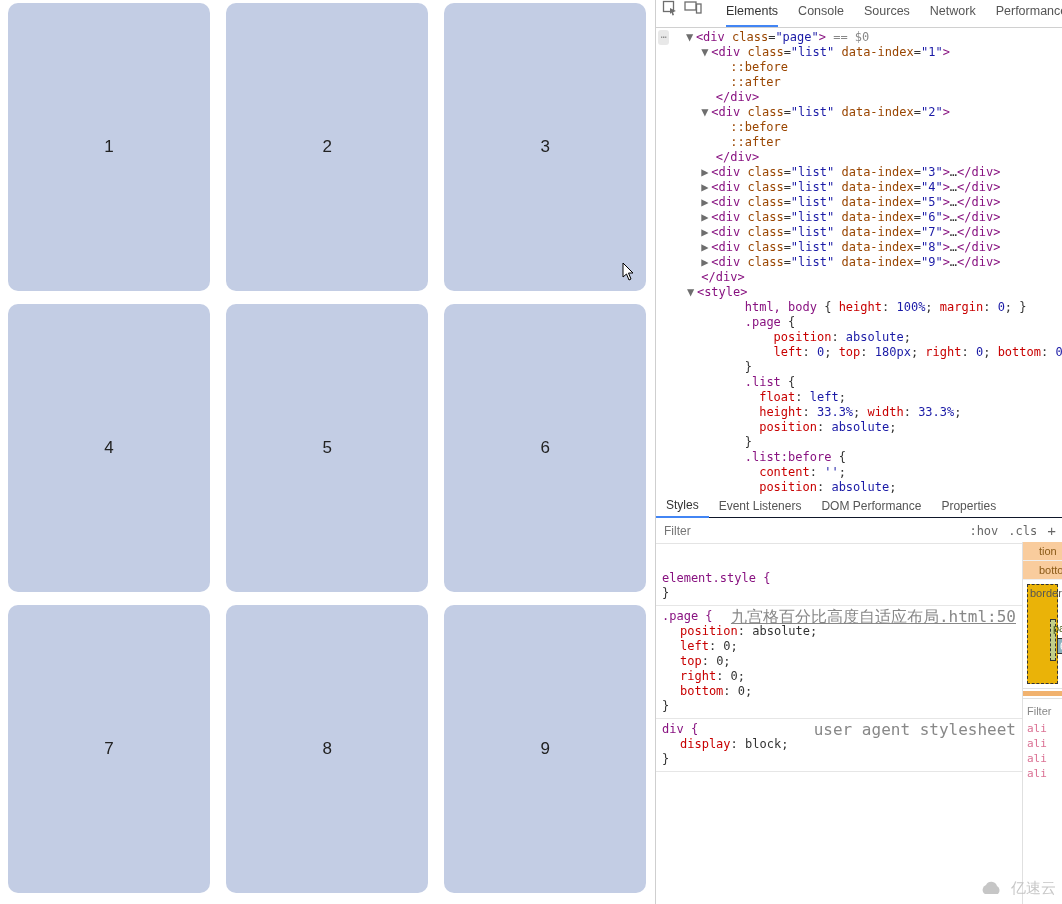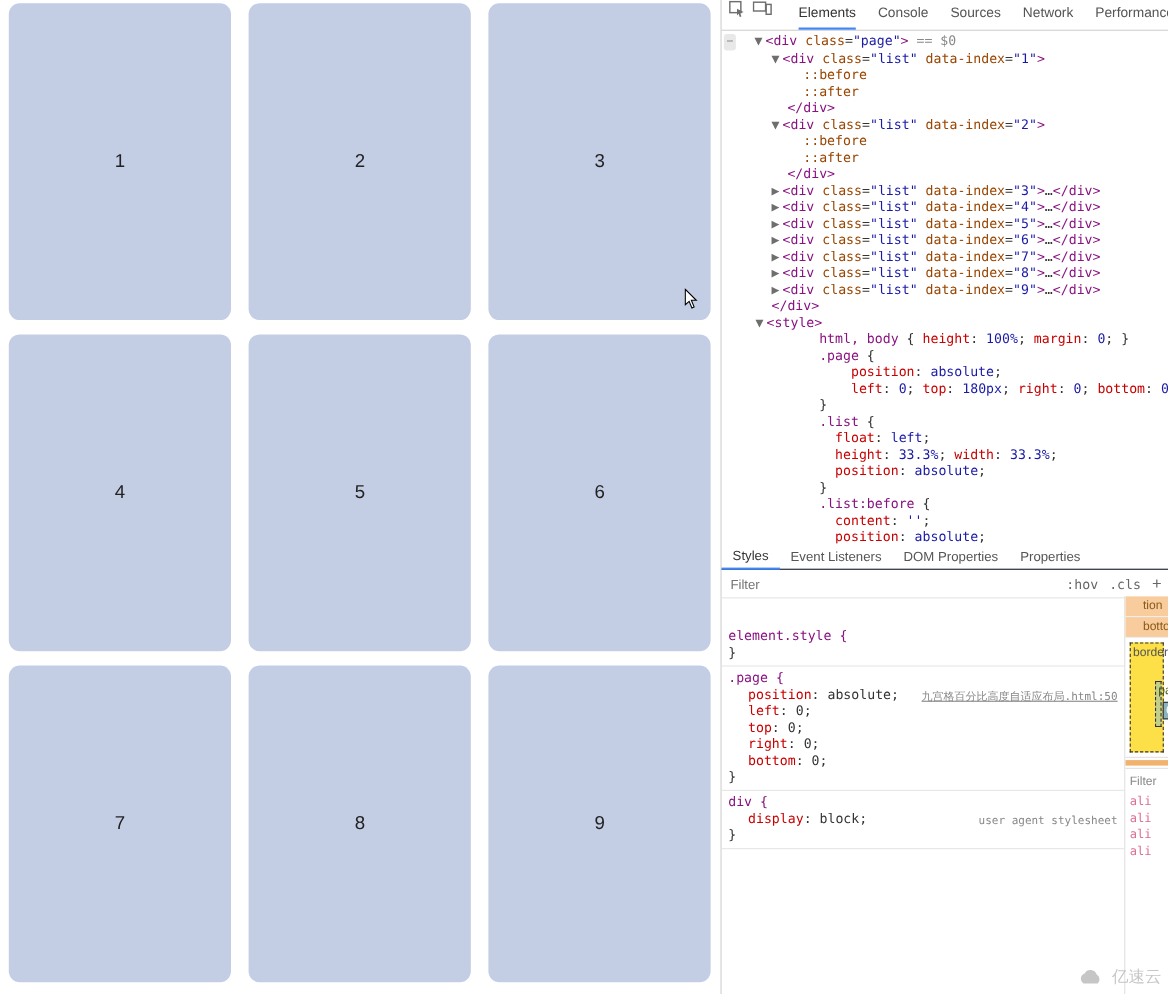--- a/index.html
+++ b/index.html
@@ -52,29 +52,29 @@
   .tabs-mid .mtab { padding:4px 10px; cursor:pointer; }
   .tabs-mid .mtab.active { color:#333; border-bottom:2px solid #4285f4; }
 
   .filterbar { height:26px; border-bottom:1px solid #e4e4e4; display:flex; align-items:center; padding:0 6px; font-size:12px; color:#888; gap:10px; }
   .filterbar input { flex:1; border:none; outline:none; font-size:12px; color:#333; }
   .hovcls { font-family:Menlo,Consolas,monospace; color:#666;text-align:right; }
   .plus { font-size:15px; color:#666; cursor:pointer; }
 
   .styles-pane { position:absolute; top:568px; left:0; right:40px; bottom:0; overflow:hidden; font-family:Menlo,Consolas,monospace; font-size:12px; line-height:15px; }
   .rule { border-bottom:1px solid #e6e6e6; padding:3px 6px 4px 6px; position:relative; }
-  .rule .src { position:absolute; right:6px; top:20px; color:#888; font-size:10px; }
+  .rule .src { position:absolute; right:6px; top:3px; color:#888; font-size:16px; }
   .rule .src a { color:#888; text-decoration:underline; }
   .decl { padding-left:18px; }
 
   .rightstrip { position:absolute; top:542px; right:0; width:40px; bottom:0; border-left:1px solid #e0e0e0; background:#fff; font-size:11px; color:#888; overflow:hidden; }
   .rightstrip .row2 { padding:3px 16px; border-bottom:1px solid #eee; white-space:nowrap; }
   .box-tion   { background:#f9cc9d; color:#8a5a18; }
   .box-margin { background:#f9cc9d; color:#8a5a18; }
-  .box-border { background:#fde047; color:#555; border:1px dashed #333; margin:4px; text-align:left; padding:2px 2px; }
+  .box-border { background:#eab308; color:#555; border:1px dashed #333; margin:4px; text-align:left; padding:2px 2px; }
   .box-pad    { background:#c2cf8a; color:#4a5a18; border:1px dashed #333; margin:20px; padding:2px 2px; }
   .box-cont   { background:#8cb3c0; color:#fff; border:1px solid #333; margin:4px; text-align:center; padding:1px 2px; }
   .rs-hr { height:1px; background:#e0e0e0; margin:2px 0; }
   .orange-thin { background:#f1b26e; height:5px; }
   .rs-filter { color:#888; padding:4px 4px; }
   .rs-al { color:#db7093; padding:1px 4px; font-family:Menlo,Consolas,monospace; }
 
   
   .watermark { position:absolute; right:6px; bottom:6px; opacity:.85; display:flex; align-items:flex-end; gap:6px; font-size:15px; color:#bdbdbd; }
 </style>
@@ -169,21 +169,21 @@
     <div class="row">            <span class="tok-css-sel">.list:before</span> {</div>
     <div class="row">              <span class="tok-css-prop">content</span>: <span class="tok-css-num">''</span>;</div>
     <div class="row">              <span class="tok-css-prop">position</span>: <span class="tok-css-num">absolute</span>;</div>
 
   </div>
 
 
   <div class="tabs-mid">
     <div class="mtab active">Styles</div>
     <div class="mtab">Event Listeners</div>
-    <div class="mtab">DOM Properties</div>
+    <div class="mtab">DOM Performance</div>
     <div class="mtab">Properties</div>
   </div>
 
   <div class="filterbar">
     <input placeholder="Filter" style="">
     <span class="hovcls">:hov</span>
     <span class="hovcls">.cls</span>
     <span class="plus">+</span>
   </div>
 

